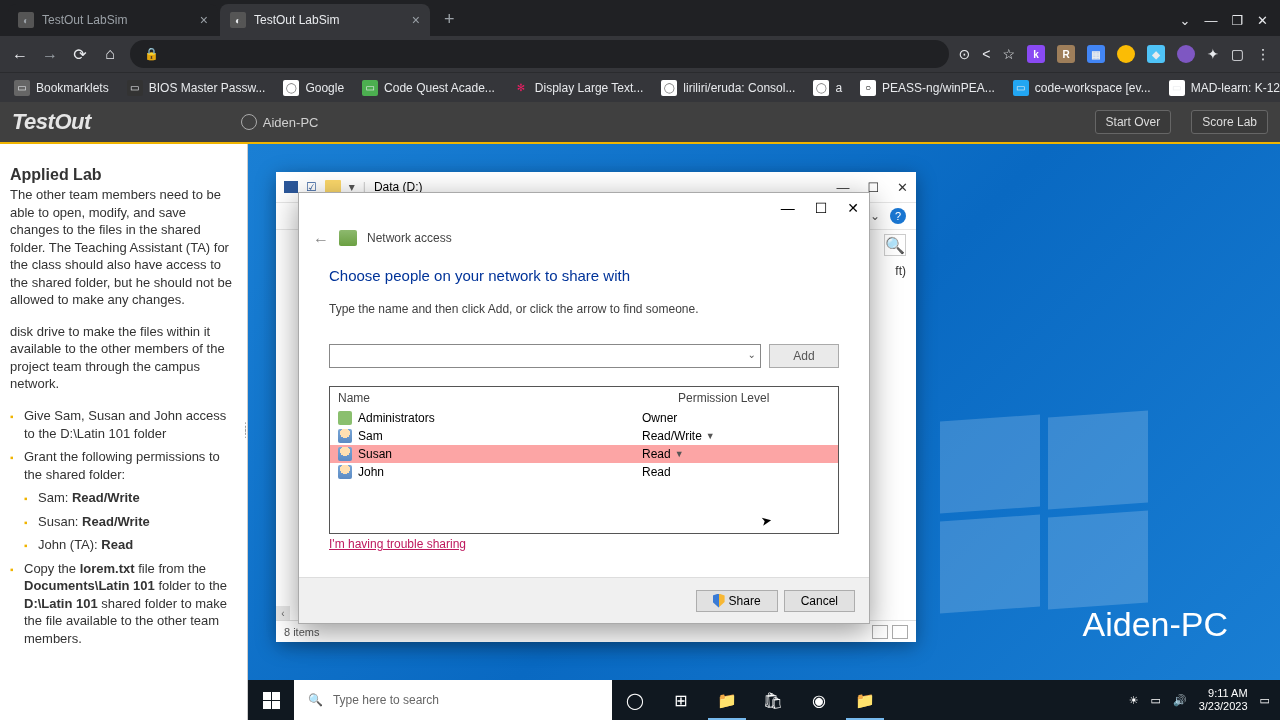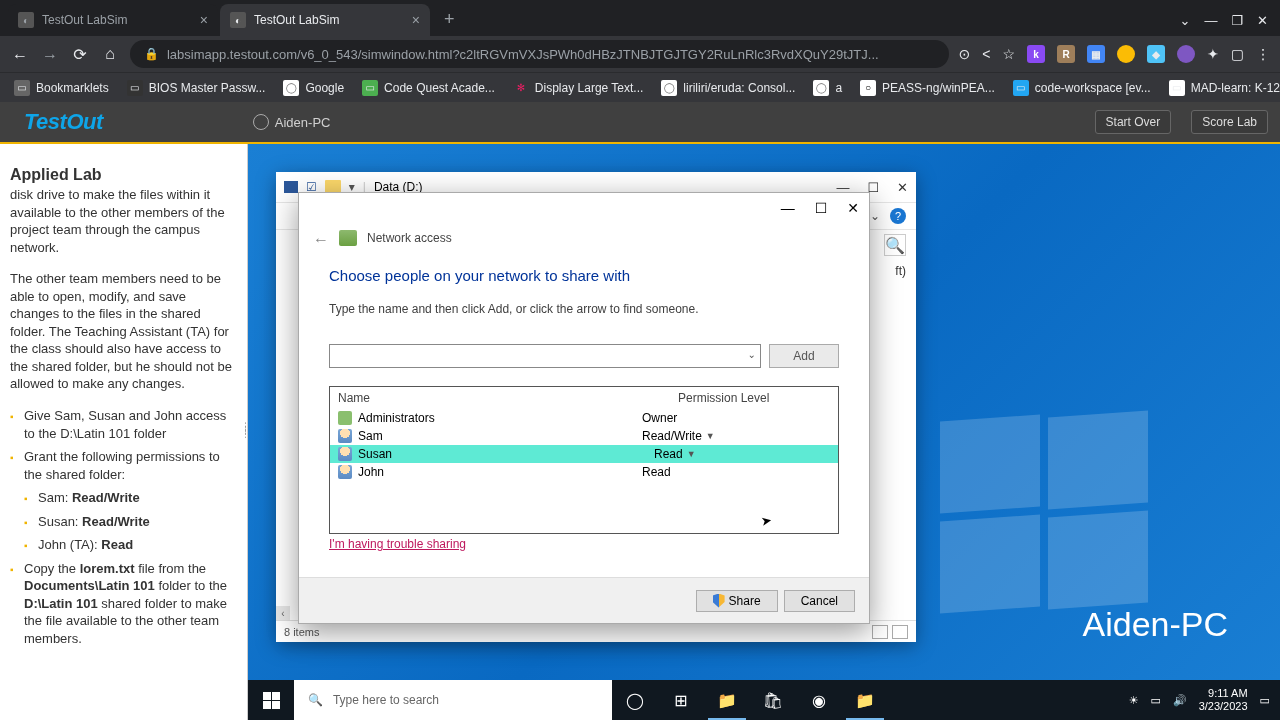--- a/index.html
+++ b/index.html
@@ -21,21 +21,21 @@
 .url-box .lock { color:#9aa0a6; font-size:12px; }
 .addr-icons { display:flex; gap:12px; color:#e8eaed; font-size:14px; align-items:center; }
 .ext-icon { width:18px; height:18px; border-radius:3px; display:flex; align-items:center; justify-content:center; font-size:10px; font-weight:bold; }
 
 .bookmarks { height:30px; background:#35363a; border-top:1px solid #2a2b2e; display:flex; align-items:center; padding:0 14px; gap:18px; color:#e8eaed; font-size:12px; }
 .bm { display:flex; align-items:center; gap:6px; white-space:nowrap; }
 .bm .ico { width:16px; height:16px; border-radius:2px; display:flex; align-items:center; justify-content:center; font-size:10px; }
 
 
 .app-bar { height:40px; background:#404040; display:flex; align-items:center; padding:0 12px; color:#d0d0d0; font-size:13px; }
-.logo { color:#0ea5e9; font-weight:800; font-size:22px; font-style:italic; letter-spacing:-0.5px;margin-left:12px; }
+.logo { color:#e5e5e5; font-weight:800; font-size:22px; font-style:italic; letter-spacing:-0.5px; }
 .pc-chip { margin-left:150px; display:flex; align-items:center; gap:6px; }
 .pc-chip .pc-ico { width:16px; height:16px; border:1px solid #aaa; border-radius:50%; }
 .app-btns { margin-left:auto; display:flex; gap:20px; }
 .app-btn { border:1px solid #666; background:#3a3a3a; color:#ddd; padding:4px 10px; border-radius:3px; font-size:12px; }
 .gold-line { height:2px; background:#f0b400; }
 
 
 .content { display:flex; height:576px; }
 .sidebar { width:248px; background:#fff; padding:22px 10px; font-size:13px; color:#333; overflow:hidden; border-right:1px solid #ccc; position:relative; }
 .sidebar h2 { font-size:16px; font-weight:bold; margin-bottom:2px; }
@@ -82,21 +82,21 @@
 .dlg-h { color:#003399; font-size:15px; margin-bottom:18px; }
 .dlg-sub { font-size:12px; color:#404040; margin-bottom:28px; }
 .share-input-row { display:flex; gap:8px; margin-bottom:18px; }
 .share-combo { flex:1; height:24px; border:1px solid #888; position:relative; }
 .share-combo .arrow { position:absolute; right:4px; top:4px; font-size:10px; color:#555; }
 .add-btn { width:70px; border:1px solid #aaa; background:#eaeaea; font-size:12px; color:#555; }
 .share-table { border:1px solid #555; height:148px; font-size:12px; }
 .share-table .hdr { display:flex; padding:4px 8px; color:#444; }
 .hdr .c-name { width:340px; }
 .share-table .row { display:flex; padding:2px 8px; align-items:center; height:18px; }
-.share-table .row.sel { background:#5eead4;gap:12px; }
+.share-table .row.sel { background:#fca5a5; }
 .row .c-name { width:304px; display:flex; align-items:center; gap:6px; }
 .row .c-perm { display:flex; align-items:center; gap:4px; }
 .user-ico { width:14px; height:14px; display:inline-block; background:radial-gradient(circle at 50% 30%, #ffe0b2 40%, transparent 41%), linear-gradient(#7aa6d6,#5b8bc4); border-radius:2px; }
 .grp-ico { width:14px;height:14px;background:#8abf6e;border-radius:2px; }
 .perm-arrow { font-size:9px; color:#555; }
 .help-link { color:#be185d; font-size:12px; text-decoration:underline; display:inline-block; margin-top:2px; }
 .dlg-footer { position:absolute; bottom:0; left:0; right:0; height:46px; background:#f0f0f0; border-top:1px solid #ddd; display:flex; align-items:center; justify-content:flex-end; padding:0 14px; gap:6px; }
 .dlg-btn { border:1px solid #adadad; background:#e1e1e1; padding:3px 16px; font-size:12px; display:flex; align-items:center; gap:4px; }
 .shield { width:12px;height:14px;background:linear-gradient(90deg,#3a7bd5 50%,#f7b733 50%);clip-path:polygon(50% 0,100% 15%,100% 60%,50% 100%,0 60%,0 15%); }
 .cursor { position:absolute; left:462px; top:320px; font-size:13px; color:#000; transform:rotate(-10deg); }
@@ -136,21 +136,20 @@
   </div>
 </div>
 
 <div class="addr-bar">
   <span class="nav-btn enabled">←</span>
   <span class="nav-btn">→</span>
   <span class="nav-btn enabled">⟳</span>
   <span class="nav-btn enabled">⌂</span>
   <div class="url-box">
     <span class="lock">🔒</span>
-    <span>labsimapp.testout.com/v6_0_543/simwindow.html?c2ltRGVmVXJsPWh0dHBzJTNBJTGJTGY2RuLnRlc3RvdXQuY29tJTJ...</span>
   </div>
   <div class="addr-icons">
     <span>⊙</span>
     <span>&lt;</span>
     <span>☆</span>
     <span class="ext-icon" style="background:#8a4af3;color:#fff">k</span>
     <span class="ext-icon" style="background:#9e7e5a;color:#fff">R</span>
     <span class="ext-icon" style="background:#4285f4">▦</span>
     <span class="ext-icon" style="background:#fbbc05;border-radius:50%"></span>
     <span class="ext-icon" style="background:#4fc3f7">◆</span>
@@ -214,22 +213,22 @@
   <div class="app-btns">
     <button class="app-btn">Start Over</button>
     <button class="app-btn">Score Lab</button>
   </div>
 </div>
 <div class="gold-line"></div>
 
 <div class="content">
   <div class="sidebar">
     <h2>Applied Lab</h2>
+    <p>The other team members need to be able to open, modify, and save changes to the files in the shared folder. The Teaching Assistant (TA) for the class should also have access to the shared folder, but he should not be allowed to make any changes.</p>
     <p>disk drive to make the files within it available to the other members of the project team through the campus network.</p>
-    <p>The other team members need to be able to open, modify, and save changes to the files in the shared folder. The Teaching Assistant (TA) for the class should also have access to the shared folder, but he should not be allowed to make any changes.</p>
     <ul>
       <li>Give Sam, Susan and John access to the D:\Latin 101 folder</li>
       <li><span>Grant the following permissions to the shared folder:</span>
         <ul>
           <li><span>Sam: </span><b>Read/Write</b></li>
           <li><span>Susan: </span><b>Read/Write</b></li>
           <li><span>John (TA): </span><b>Read</b></li>
         </ul>
       </li>
       <li><span>Copy the </span><b>lorem.txt</b><span> file from the </span><b>Documents\Latin 101</b><span> folder to the </span><b>D:\Latin 101</b><span> shared folder to make the file available to the other team members.</span></li>

